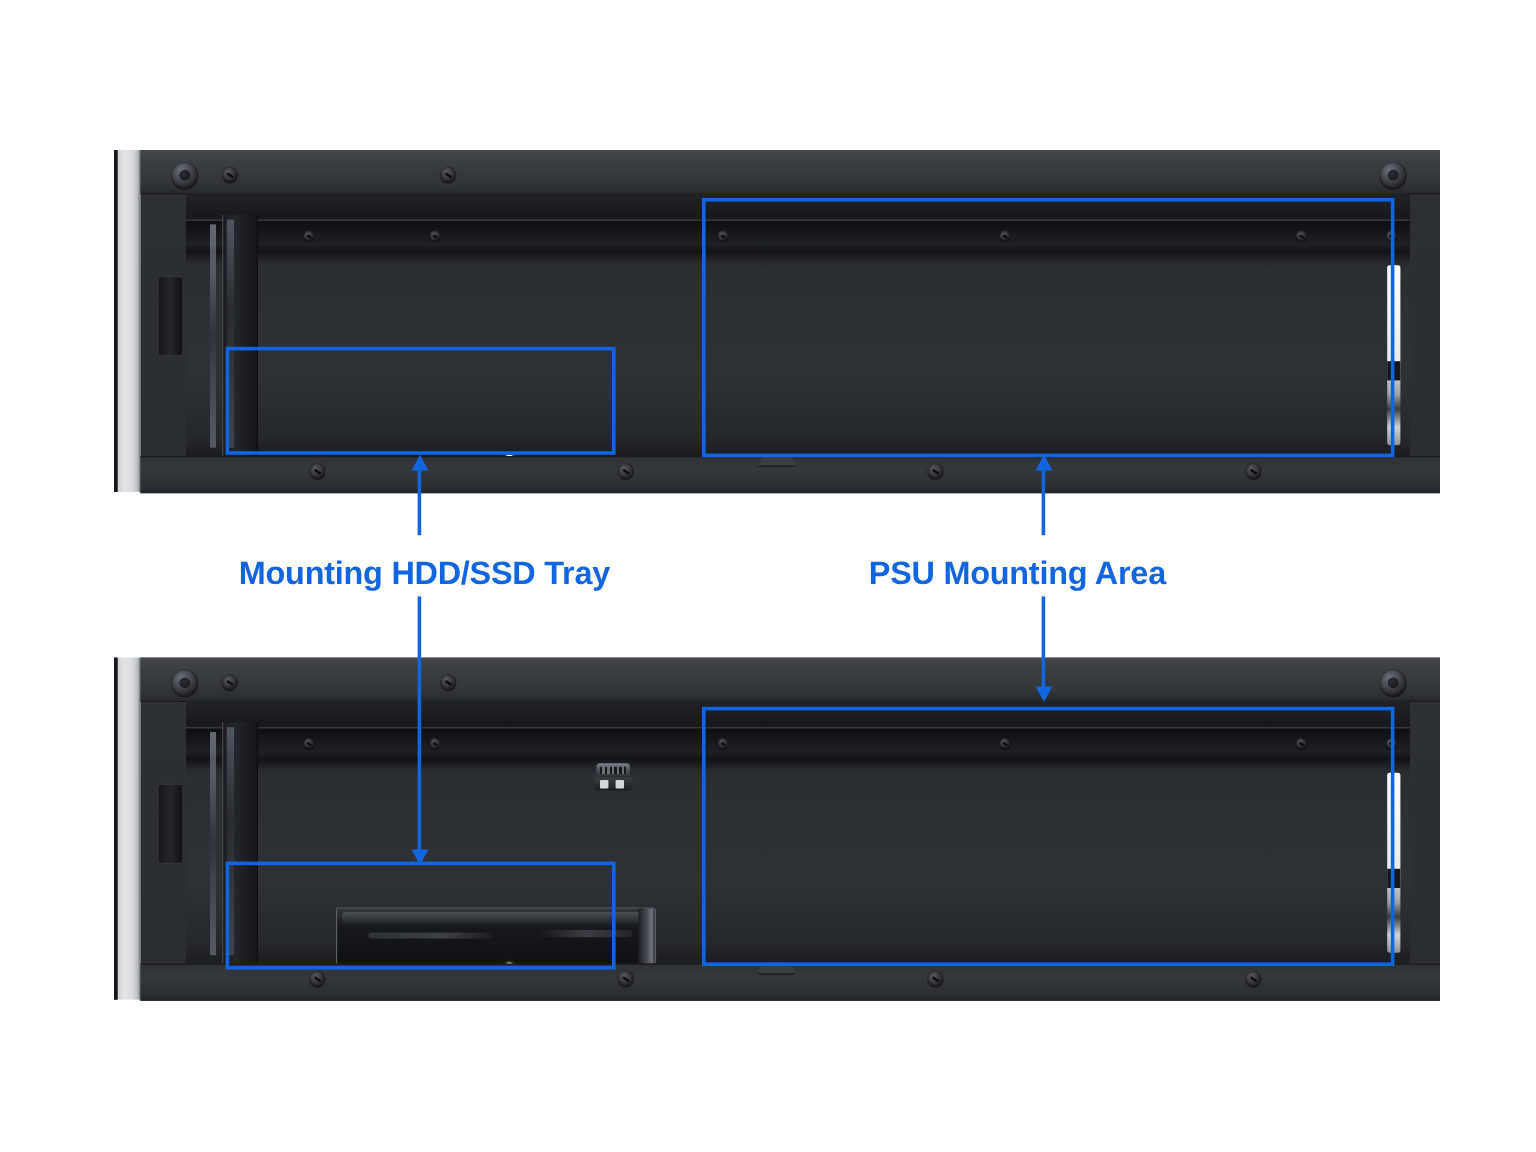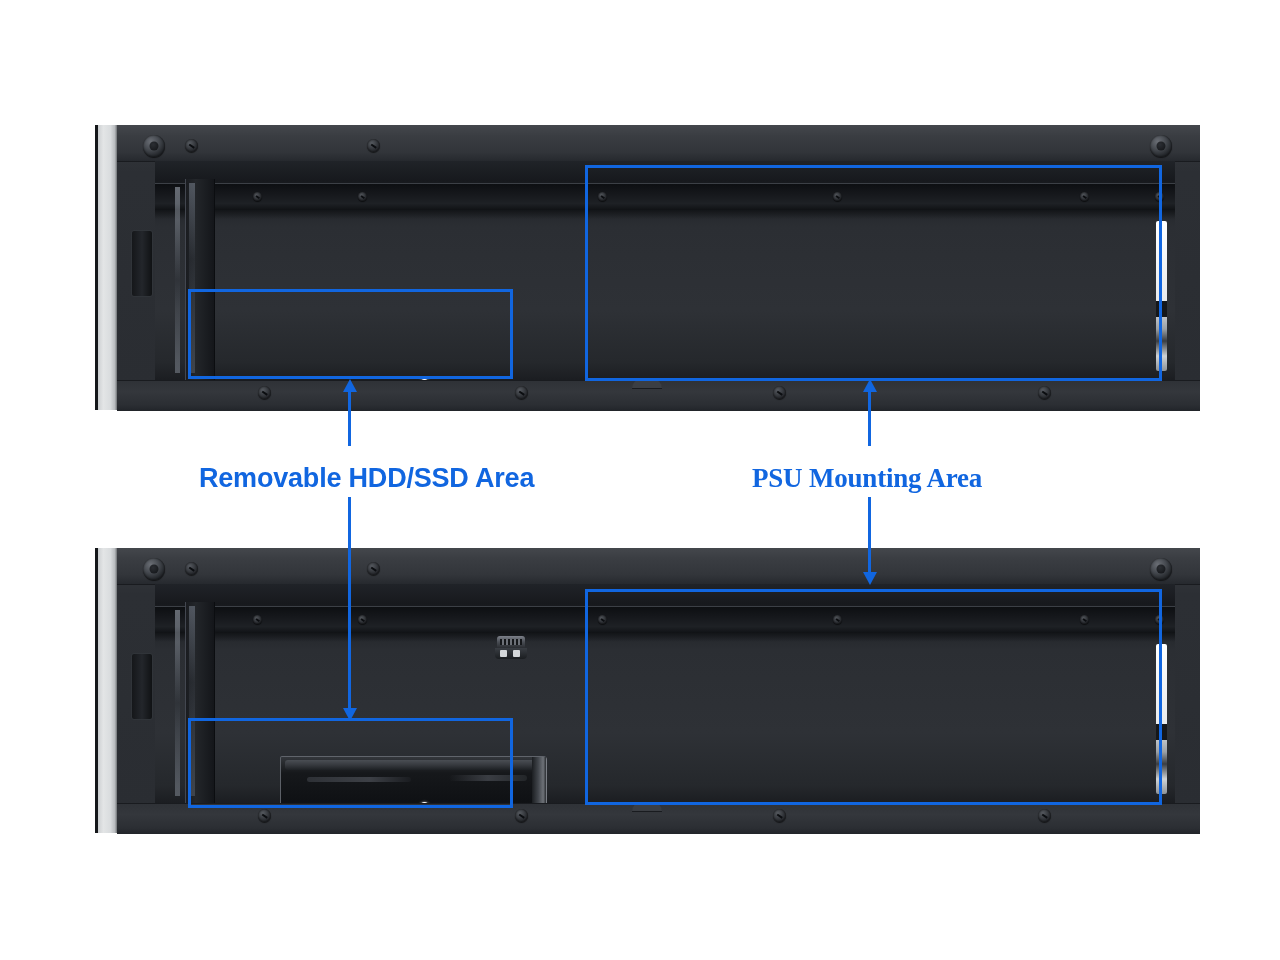--- a/index.html
+++ b/index.html
@@ -405,17 +405,17 @@
 
   <div class="arrow" style="left:348px; top:497px; height:212px;"></div>
   <div class="arrow-head down" style="left:343px; top:708px;"></div>
 
   <div class="arrow" style="left:868px; top:392px; height:54px;"></div>
   <div class="arrow-head up" style="left:863px; top:379px;"></div>
 
   <div class="arrow" style="left:868px; top:497px; height:76px;"></div>
   <div class="arrow-head down" style="left:863px; top:572px;"></div>
 
-  <div class="anno-label" style="left:199px; top:463px;">Removable HDD/SSD Area</div>
-
-  <div class="anno-label" style="left:752px; top:463px;font-family:Liberation Serif, serif;">PSU Mounting Area</div>
+  <div class="anno-label" style="left:199px; top:463px;">Mounting HDD/SSD Tray</div>
+
+  <div class="anno-label" style="left:724px; top:463px;">PSU Mounting Area</div>
 
 </div>
 
 </body></html>

